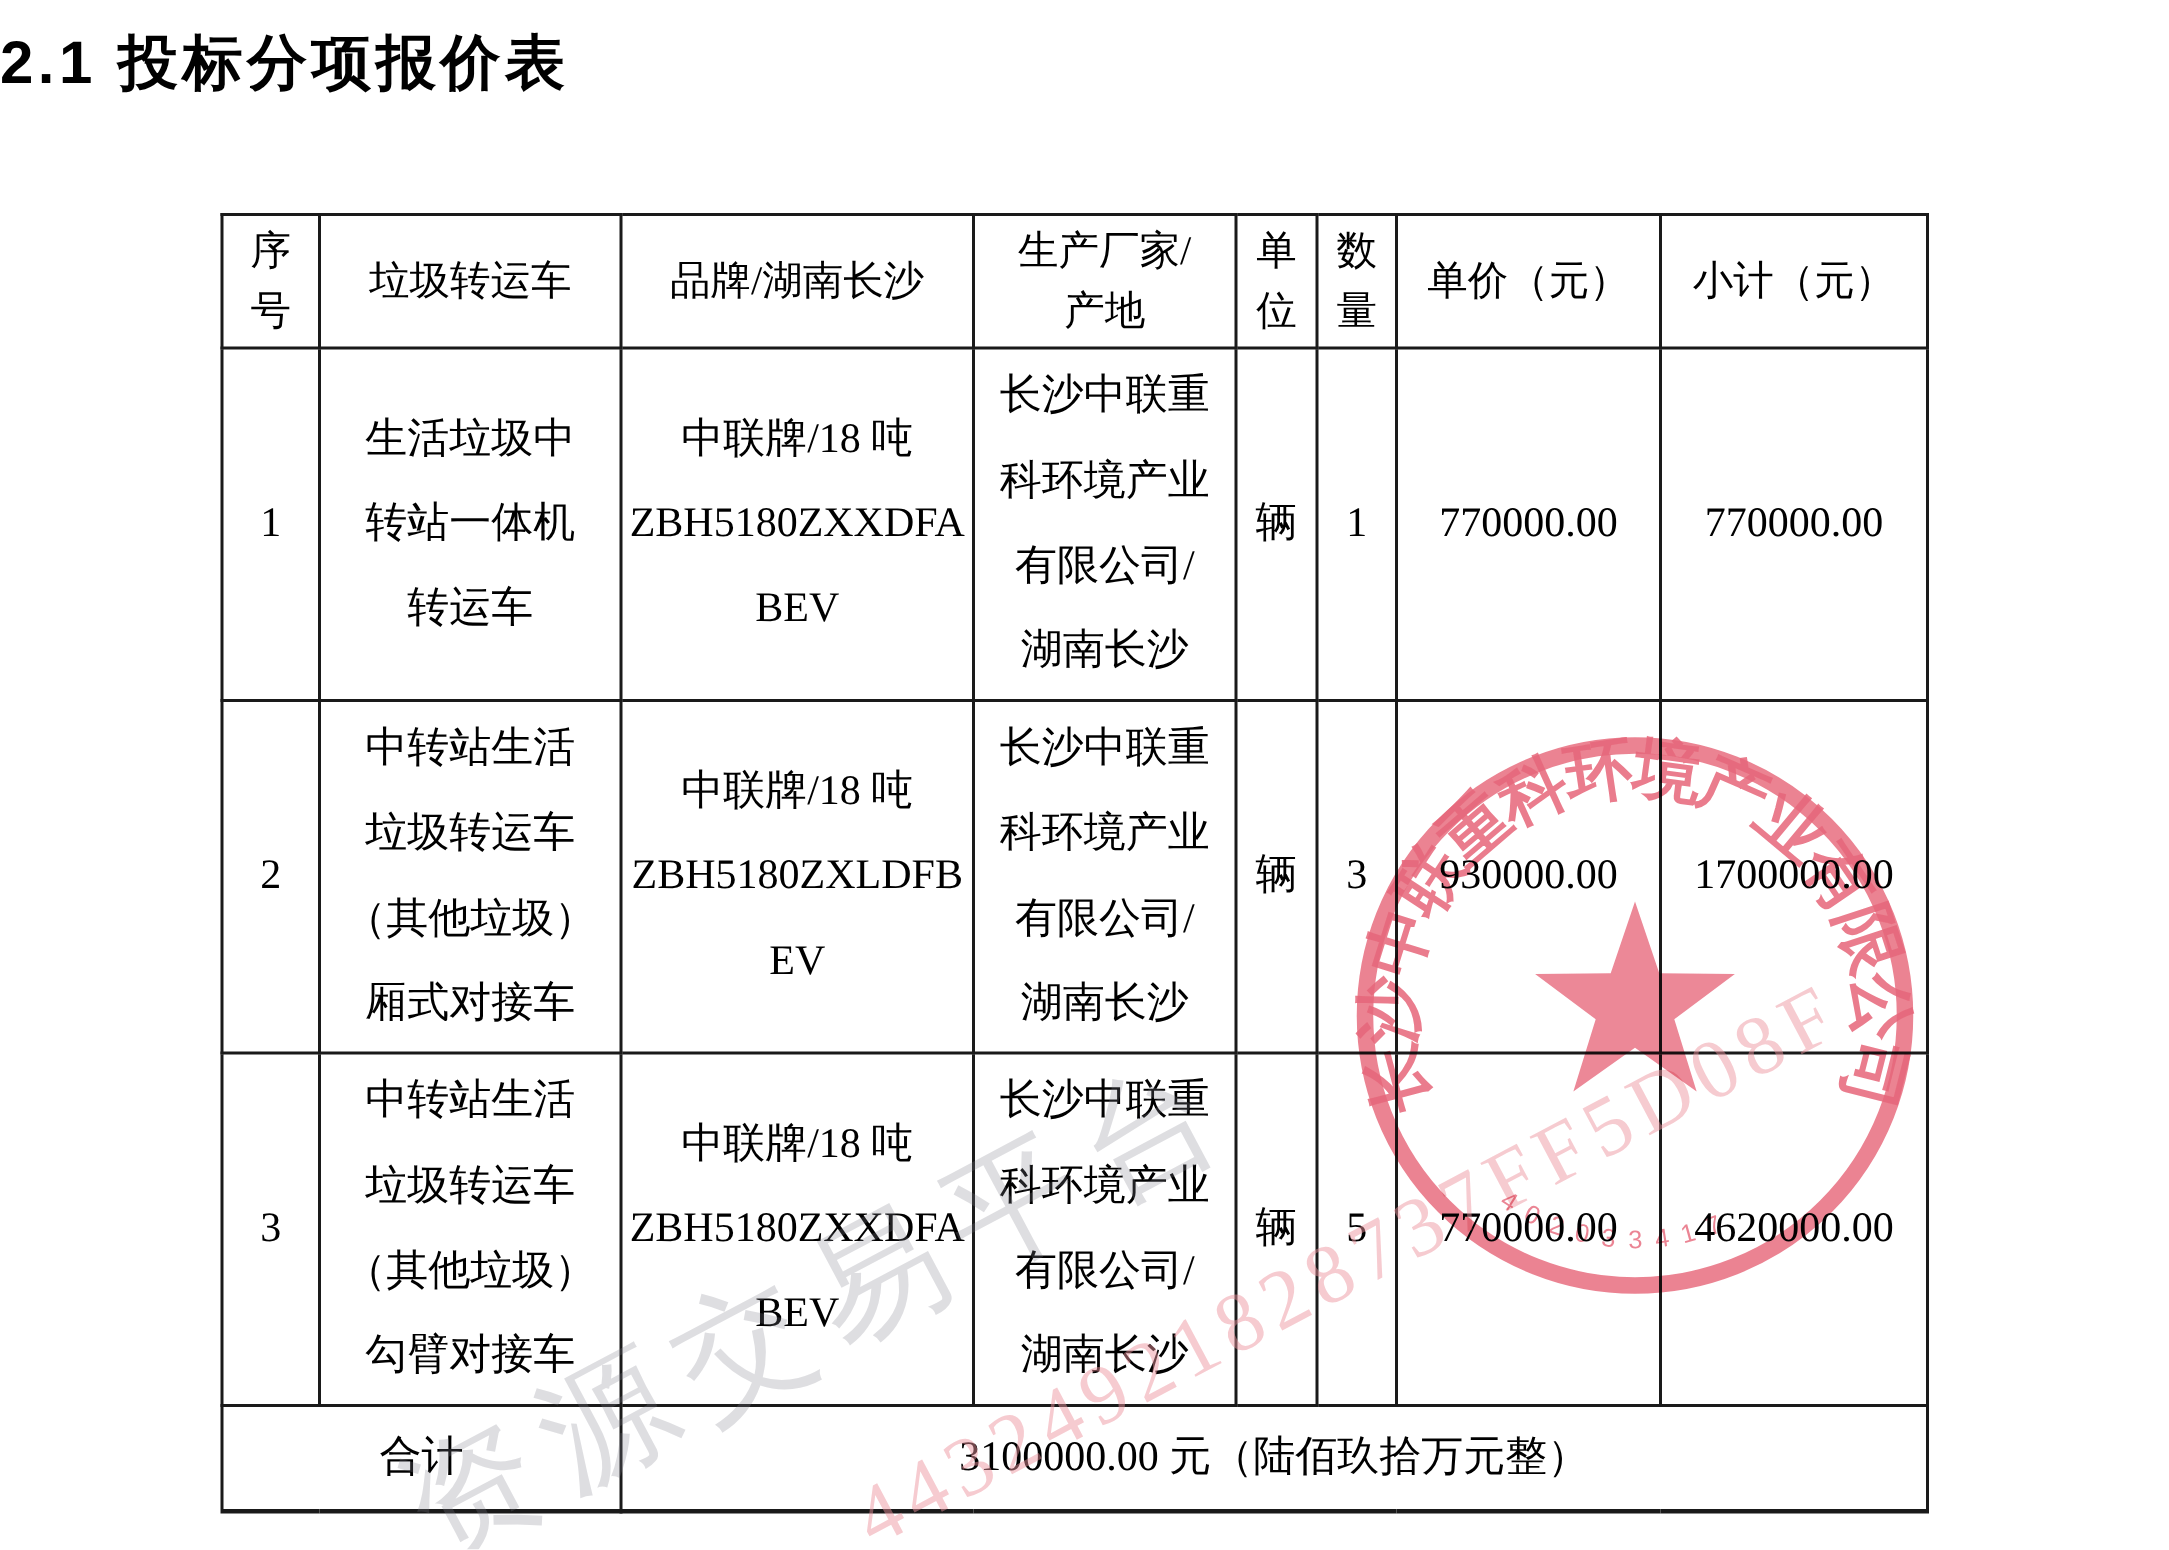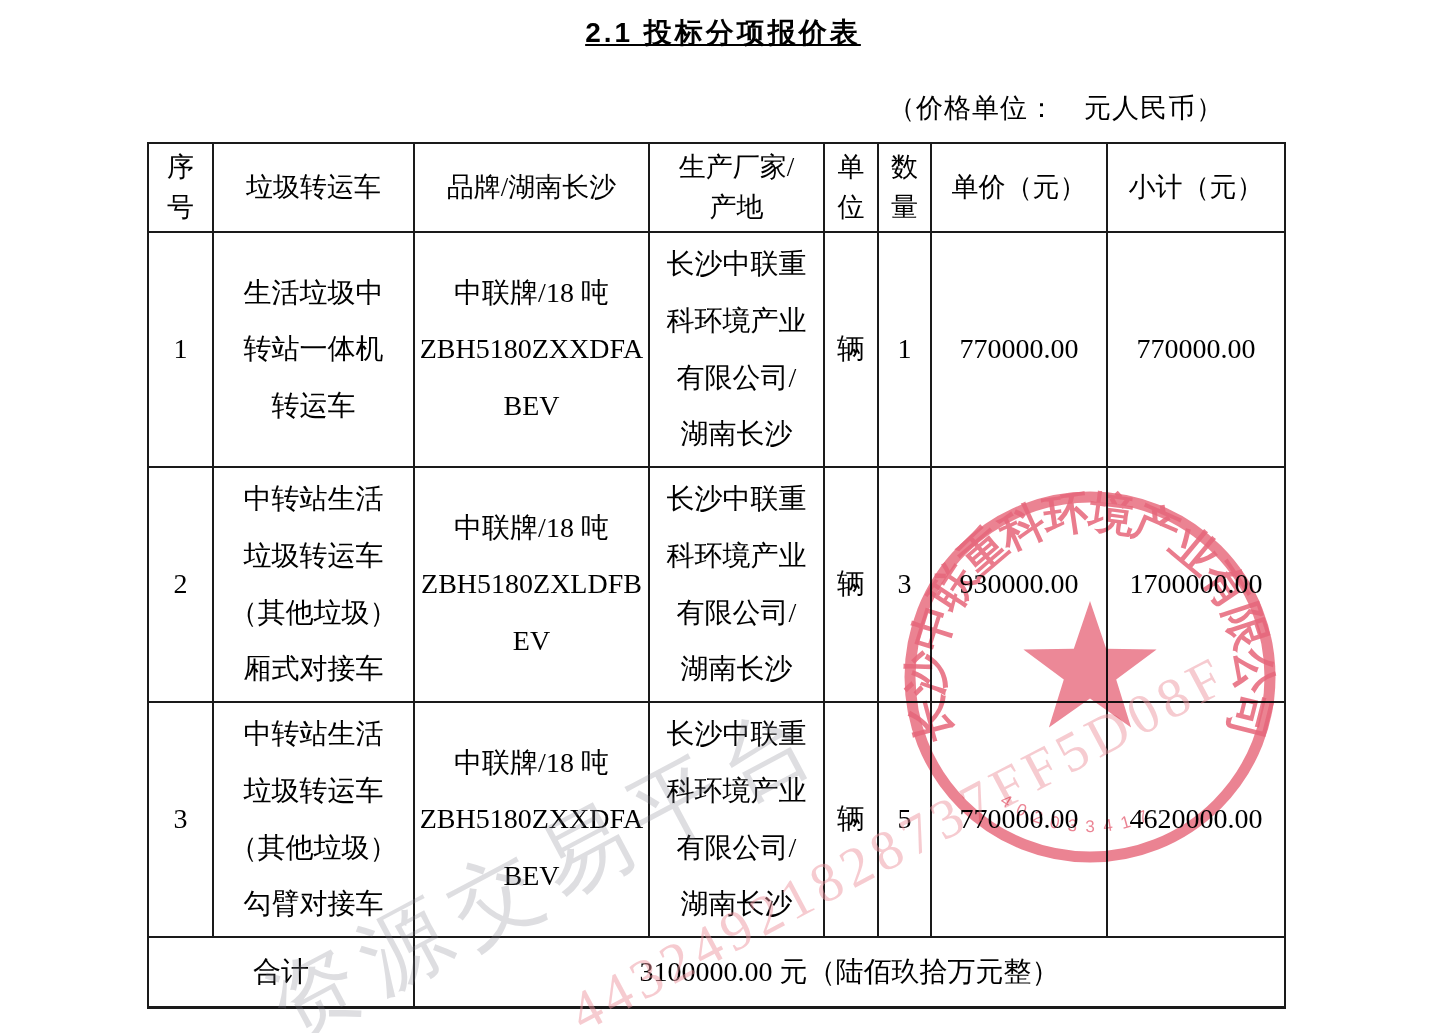--- a/index.html
+++ b/index.html
@@ -7,24 +7,23 @@
     position:relative;
     width:1446px;height:1033px;
     background:#ffffff;
     overflow:hidden;
     font-family:"Liberation Serif","DejaVu Serif",serif;
     color:#111;
   }
   
   .doc-title{
     position:absolute;top:14px;left:0;width:100%;
-    text-align:center;
     font-family:"Liberation Sans","DejaVu Sans",sans-serif;
-    font-weight:700;font-size:28px;letter-spacing:3px;
-    color:#000;z-index:2;text-decoration:underline;
+    font-weight:700;font-size:40px;letter-spacing:3px;
+    color:#000;z-index:2;
   }
   .unit-note{
     position:absolute;top:90px;right:222px;
     font-size:27px;color:#000;letter-spacing:1px;z-index:2;
   }
   
   table.quote{
     position:absolute;left:147px;top:142px;
     border-collapse:collapse;table-layout:fixed;
     width:1137px;z-index:1;
@@ -71,21 +70,20 @@
     pointer-events:none;
   }
 </style>
 </head>
 <body>
 
 <div id="page">
 
   <div class="doc-title">2.1 投标分项报价表</div>
 
-  <div class="unit-note">（价格单位：　元人民币）</div>
 
   <div class="wm-cn">资源交易平台</div>
   <div class="wm-serial">44324921828737FF5D08F</div>
 
   <table class="quote">
     <colgroup>
       <col style="width:65px">
         <col style="width:201px">
         <col style="width:235px">
         <col style="width:175px">

